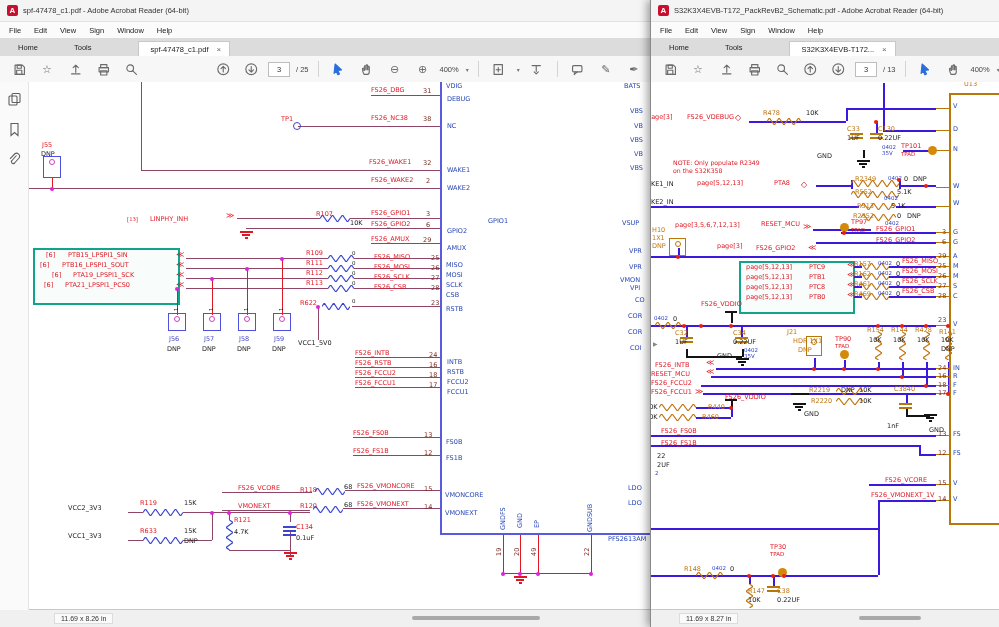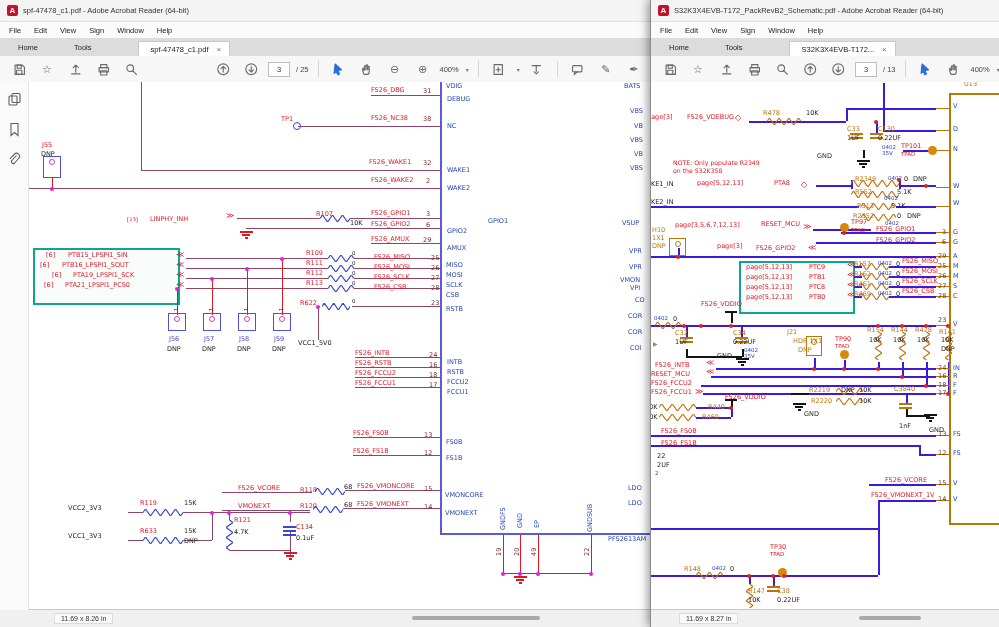--- a/index.html
+++ b/index.html
@@ -906,21 +906,21 @@
           <span class="lbl m" style="left: 287px; top: 300px;">18</span>
           <span class="lbl r" style="left: 0px; top: 307px;">FS26_FCCU1</span>
           <span class="lbl m" style="left: 287px; top: 308px;">17</span>
           <span class="lbl o" style="left: 158px; top: 305px;">R2219</span>
           <span class="lbl k" style="left: 190px; top: 305px;">DNP</span>
           <span class="lbl k" style="left: 208px; top: 305px;">10K</span>
           <span class="lbl o" style="left: 160px; top: 316px;">R2220</span>
           <span class="lbl k" style="left: 208px; top: 316px;">10K</span>
           <span class="lbl k" style="left: 153px; top: 329px;">GND</span>
           <span class="lbl o" style="left: 243px; top: 304px;">C3840</span>
-          <span class="lbl k" style="left: 248px; top: 341px;">1nF</span>
+          <span class="lbl k" style="left: 236px; top: 341px;">1nF</span>
           <span class="lbl k" style="left: 278px; top: 345px;">GND</span>
           <span class="lbl r" style="left: 74px; top: 312px;">FS26_VDDIO</span>
           <span class="lbl k" style="left: -6px; top: 322px;">10K</span>
           <span class="lbl o" style="left: 57px; top: 322px;">R440</span>
           <span class="lbl k" style="left: -6px; top: 332px;">10K</span>
           <span class="lbl o" style="left: 51px; top: 332px;">R460</span>
           <span class="lbl r" style="left: 10px; top: 346px;">FS26_FS0B</span>
           <span class="lbl m" style="left: 287px; top: 349px;">13</span>
           <span class="lbl r" style="left: 10px; top: 358px;">FS26_FS1B</span>
           <span class="lbl m" style="left: 287px; top: 368px;">12</span>

